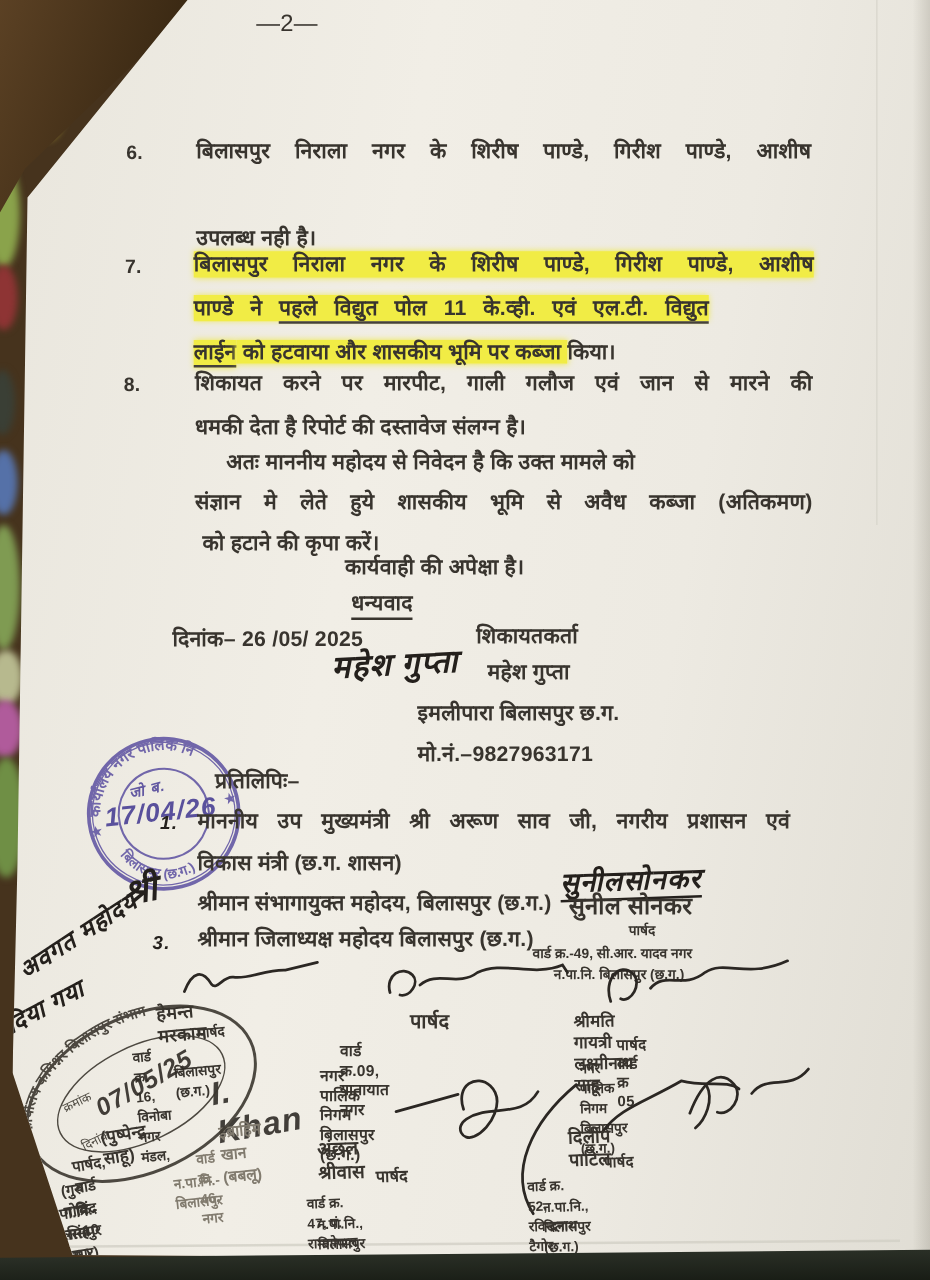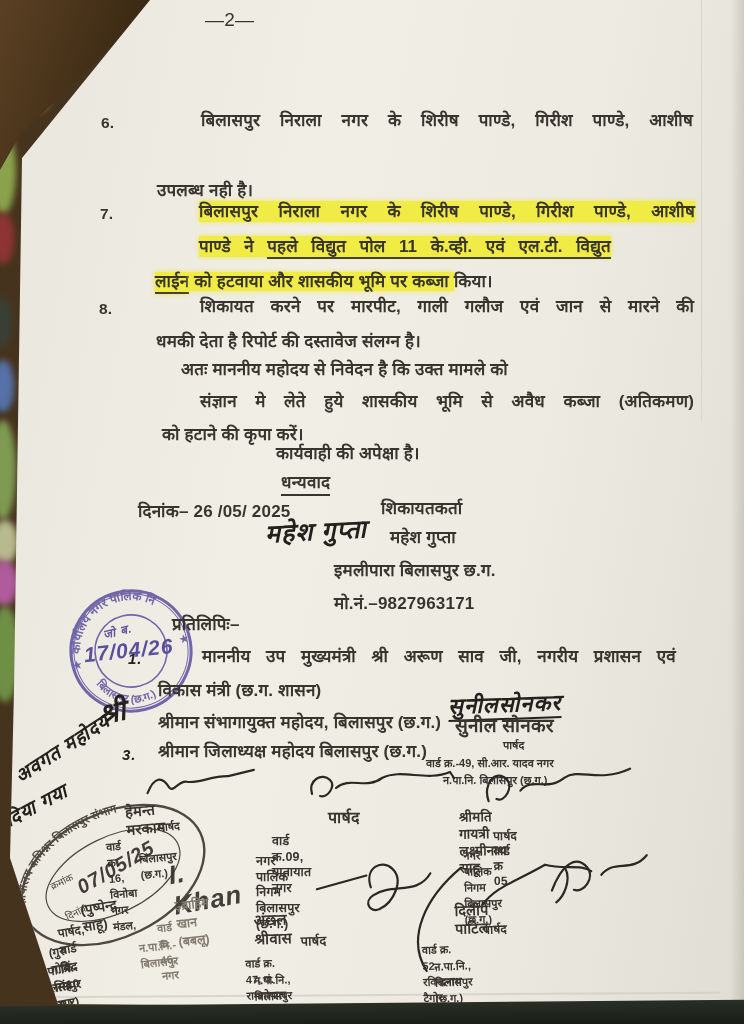--- a/index.html
+++ b/index.html
@@ -10,21 +10,21 @@
   
   .paper{position:absolute;left:0;top:0;width:744px;height:1024px;
     background:linear-gradient(100deg,#e9e6dd 0%,#f1eee6 38%,#edeae2 68%,#e0ddd4 100%);
     clip-path:polygon(150px 0,744px 0,744px 1009px,58px 1004px,10px 858px,14px 690px,22px 158px);}
   .crease-h{position:absolute;left:40px;top:994px;width:680px;height:2px;background:#d2cfc5;opacity:.8;transform:rotate(-.4deg);}
   .crease-v{position:absolute;left:701px;top:0;width:1px;height:420px;background:#d8d5cb;}
   .edge-shadow{position:absolute;right:0;top:0;width:14px;height:1024px;background:linear-gradient(90deg,rgba(0,0,0,0) 0%,rgba(90,85,70,.18) 100%);}
   .bottom-table{position:absolute;left:-5px;top:1003px;width:760px;height:30px;background:linear-gradient(180deg,#2a2f26,#141811);transform:rotate(-.5deg);}
   
   .t{position:absolute;color:#38342e;font-weight:600;font-size:17px;line-height:1.25;letter-spacing:.2px;}
-  .just{text-align:justify;text-align-last:justify;margin-left:44px;}
+  .just{text-align:justify;text-align-last:justify;}
   .num{font-size:15.5px;}
   .hl{background:#f1ec45;box-shadow:0 0 5px #eee84a;}
   .ul{border-bottom:2.2px solid #45413a;padding-bottom:1px;}
   .hw{position:absolute;color:#24201c;font-style:italic;font-weight:700;letter-spacing:1px;}
   .small{font-size:11px;line-height:1.45;letter-spacing:0;}
   .faded{color:#6e675a;opacity:.85;}
   .sig-svg{position:absolute;overflow:visible;}
   .sig-svg path{fill:none;stroke:#2b2723;stroke-width:2.2;stroke-linecap:round;}
   .stamp-note{color:#4a3f96;}
 </style>

